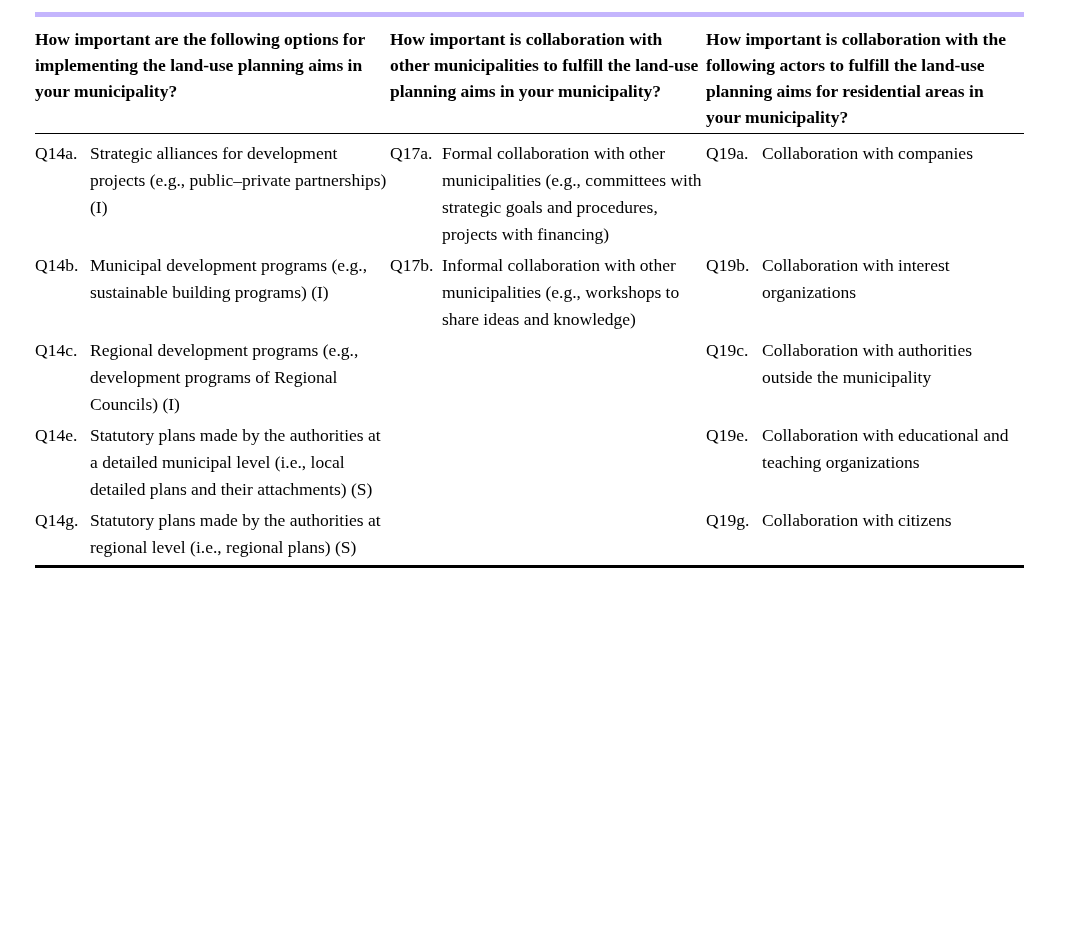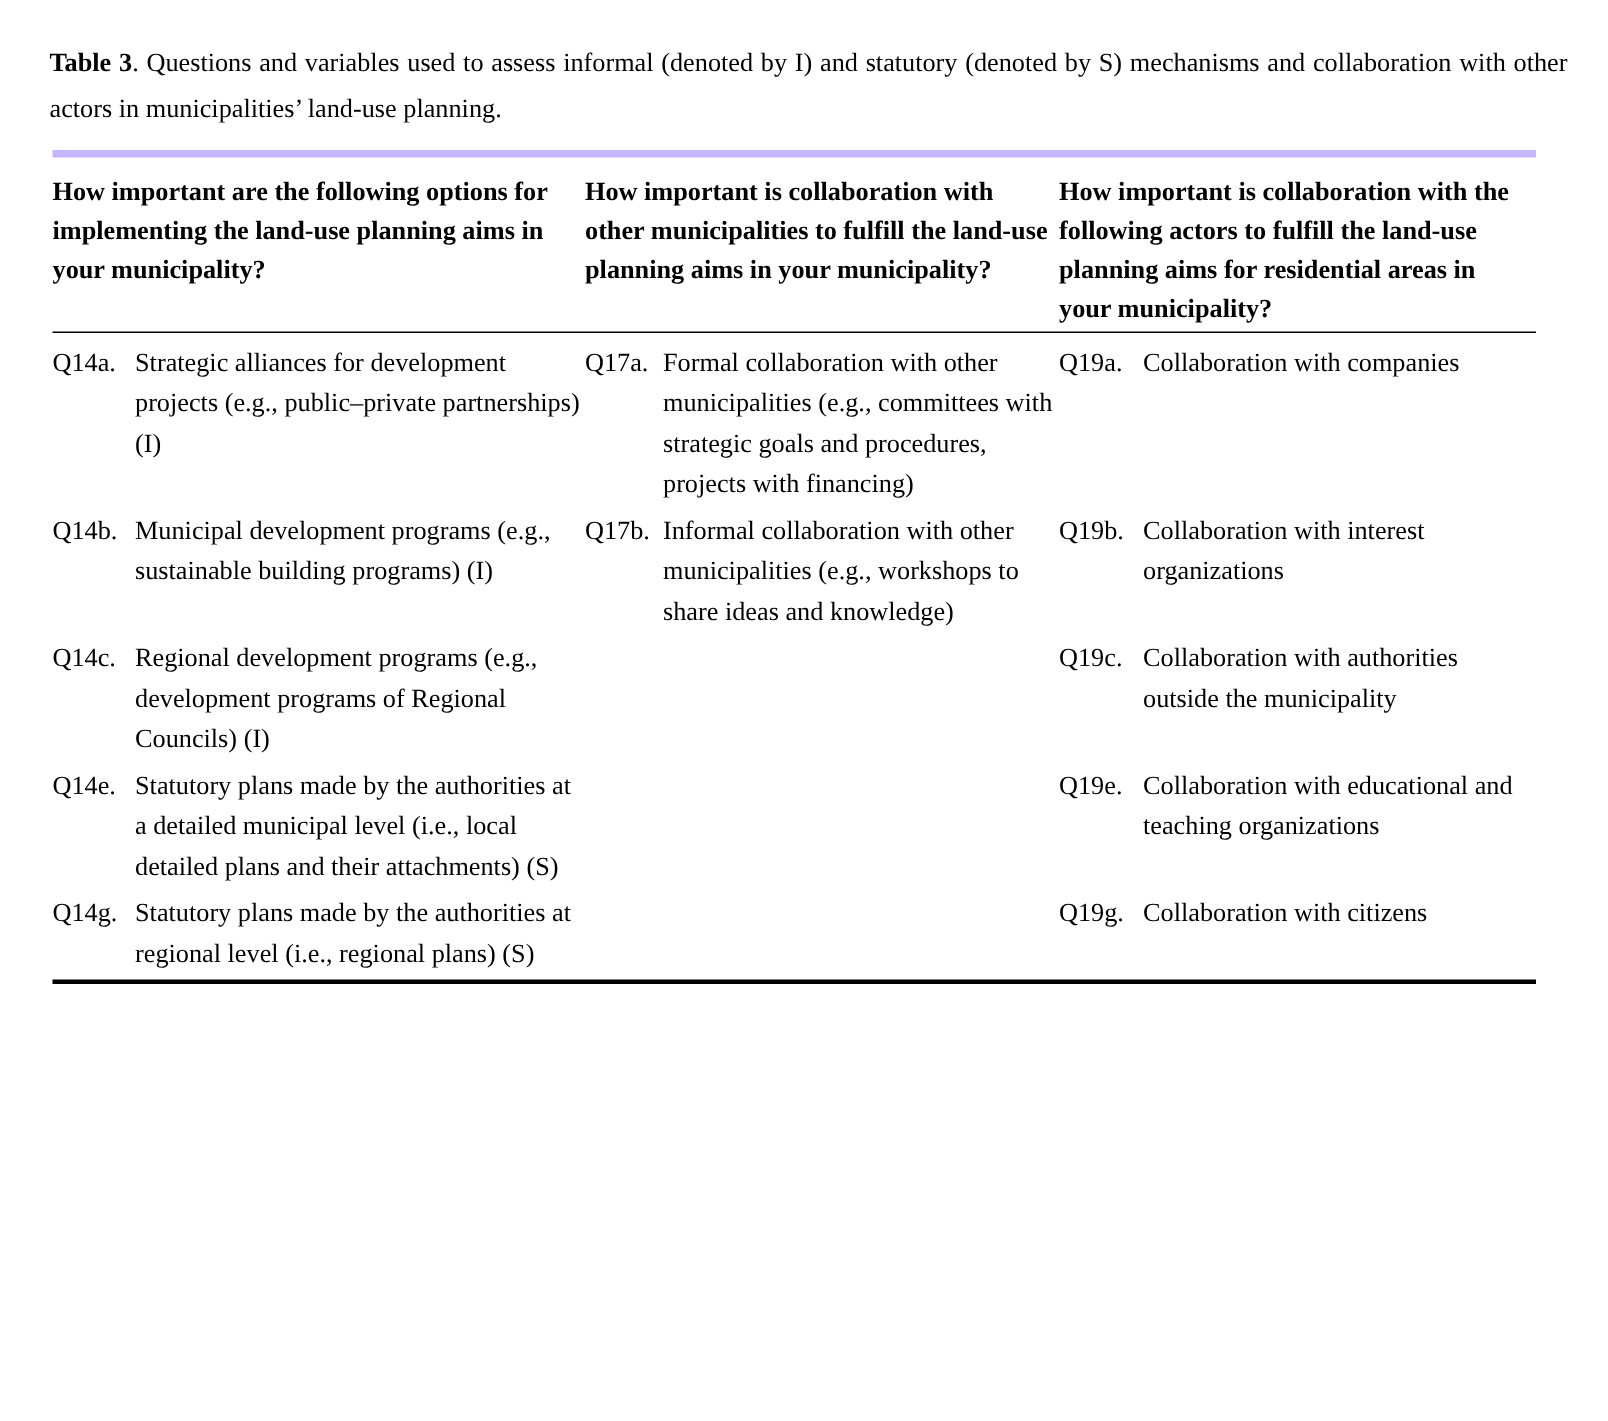--- a/index.html
+++ b/index.html
@@ -61,21 +61,20 @@
   col.c2q { width: 52px; }
   col.c2t { width: 264px; }
   col.c3q { width: 56px; }
   col.c3t { width: 262px; }
 </style>
 </head>
 <body>
 
 <div class="page">
 
-  <p class="caption"><b>Table 3</b><span>. Questions and variables used to assess informal (denoted by I) and statutory (denoted by S) mechanisms and collaboration with other actors in municipalities’ land-use planning.</span></p>
 
   <table class="t3">
     <colgroup>
       <col class="c1q">
         <col class="c1t">
       <col class="c2q">
         <col class="c2t">
       <col class="c3q">
         <col class="c3t">
     </colgroup>

